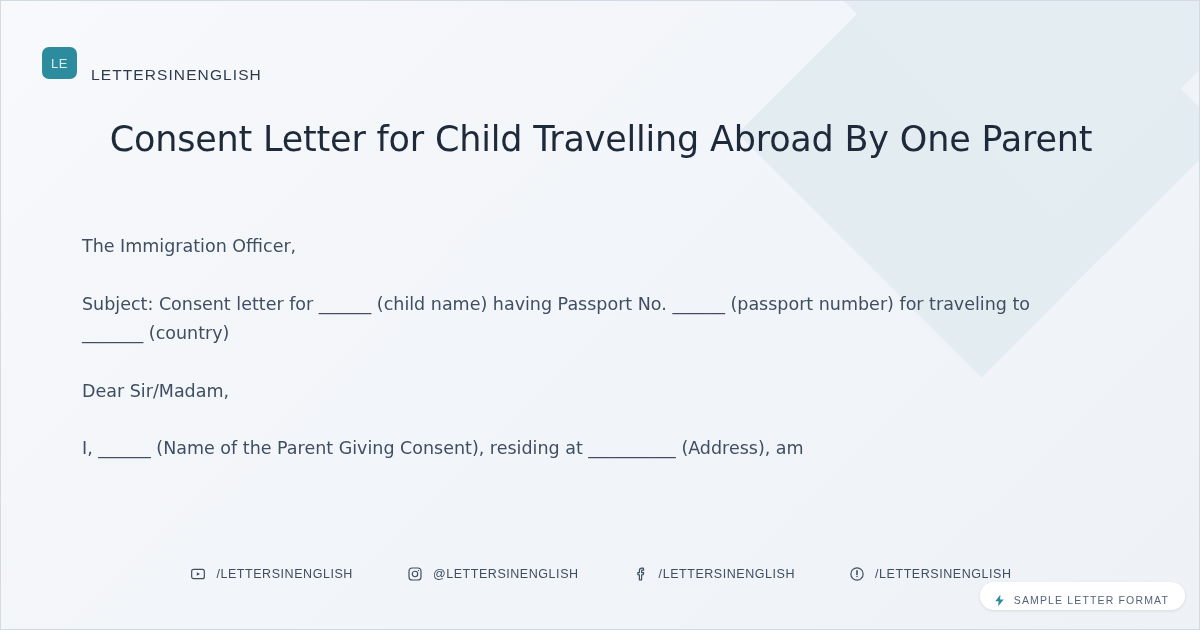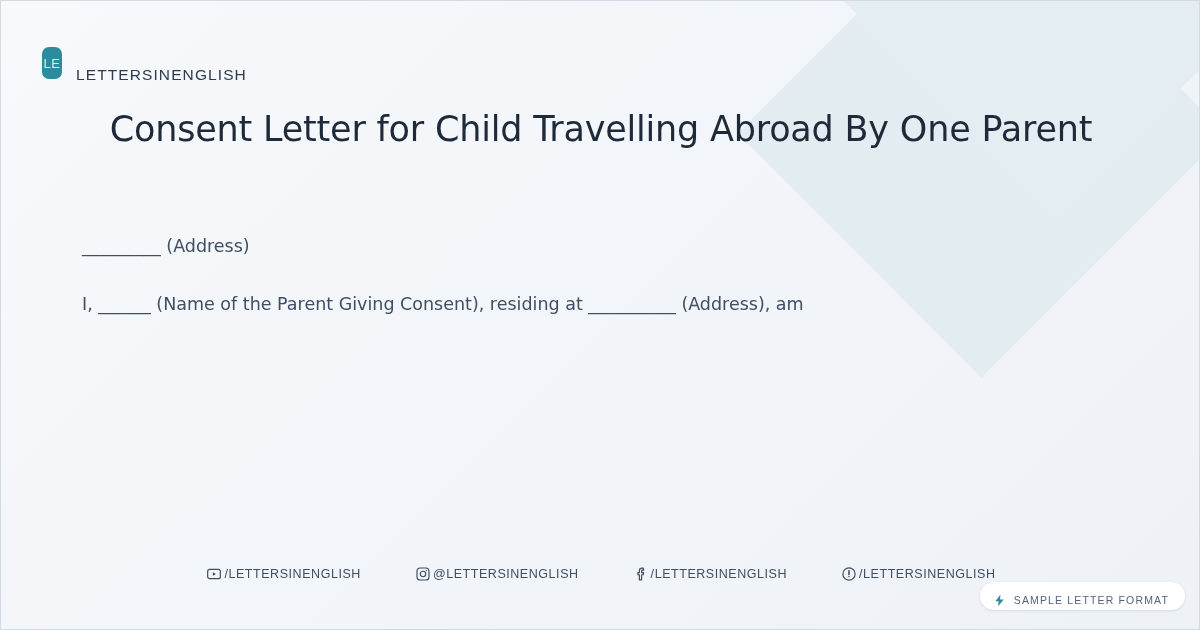--- a/index.html
+++ b/index.html
@@ -36,36 +36,36 @@
     transform:rotate(45deg);
     pointer-events:none;
   }
 
   
   .brand{
     position:absolute;left:41px;top:41px;
     display:flex;align-items:center;gap:14px;
   }
   .brand-mark{
-    width:20px;height:32px;border-radius:7px;
+    width:35px;height:32px;border-radius:7px;
     background:#2c8c9e;
     display:flex;align-items:center;justify-content:center;
     color:#d8eef2;font-size:13px;letter-spacing:.5px;
     font-family:"Liberation Sans", sans-serif;
   }
   .brand-name{
     font-size:15.5px;letter-spacing:1.1px;
     color:#2f3b4d;
     font-family:"Liberation Sans", sans-serif;
     margin-top:24px;
   }
 
   
   .title{
-    position:absolute;left:60px;top:106px;width:1080px;
+    position:absolute;left:60px;top:116px;width:1080px;
     text-align:center;
     font-size:35px;line-height:44px;
     color:#1e2a3a;
     font-family:"DejaVu Sans", sans-serif;
     font-weight:400;
     letter-spacing:-0.2px;
   }
   .title .ln{display:block;}
 
   
@@ -80,21 +80,21 @@
   .para:last-child{margin-bottom:11px;}
   .ln{display:block;}
 
   
   .footer{
     position:absolute;left:0;top:565px;width:1200px;
     display:flex;align-items:center;justify-content:center;
     gap:54px;
   }
   .social{
-    display:flex;align-items:center;gap:2px;
+    display:flex;align-items:center;gap:10px;
     color:#3f4e61;
     font-size:12.5px;letter-spacing:.55px;
     font-family:"Liberation Sans", sans-serif;
   }
   .social svg{display:block;}
 
   .badge{
     position:absolute;right:14px;top:581px;
     height:28px;box-sizing:border-box;
     display:flex;align-items:center;gap:8px;
@@ -122,24 +122,26 @@
     <div class="brand-name">LETTERSINENGLISH</div>
   </div>
 
   <div class="title">
     <span class="ln">Consent Letter for Child Travelling Abroad By One Parent</span>
   </div>
 
   <div class="body-wrap">
 
     <p class="para">
-      <span class="ln">_________ (Address)</span>
+      <span class="ln">The Immigration Officer,</span>
     </p>
 
+    <p class="para">Subject: Consent letter for ______ (child name) having Passport No. ______ (passport number) for traveling to _______ (country)</p>
 
+    <p class="para">Dear Sir/Madam,</p>
 
     <p class="para">I, ______ (Name of the Parent Giving Consent), residing at __________ (Address), am</p>
 
   </div>
 
   <div class="footer">
 
     <div class="social">
       <span>
         <svg width="16" height="16" viewBox="0 0 24 24" fill="none" stroke="#3f4e61" stroke-width="1.8">

